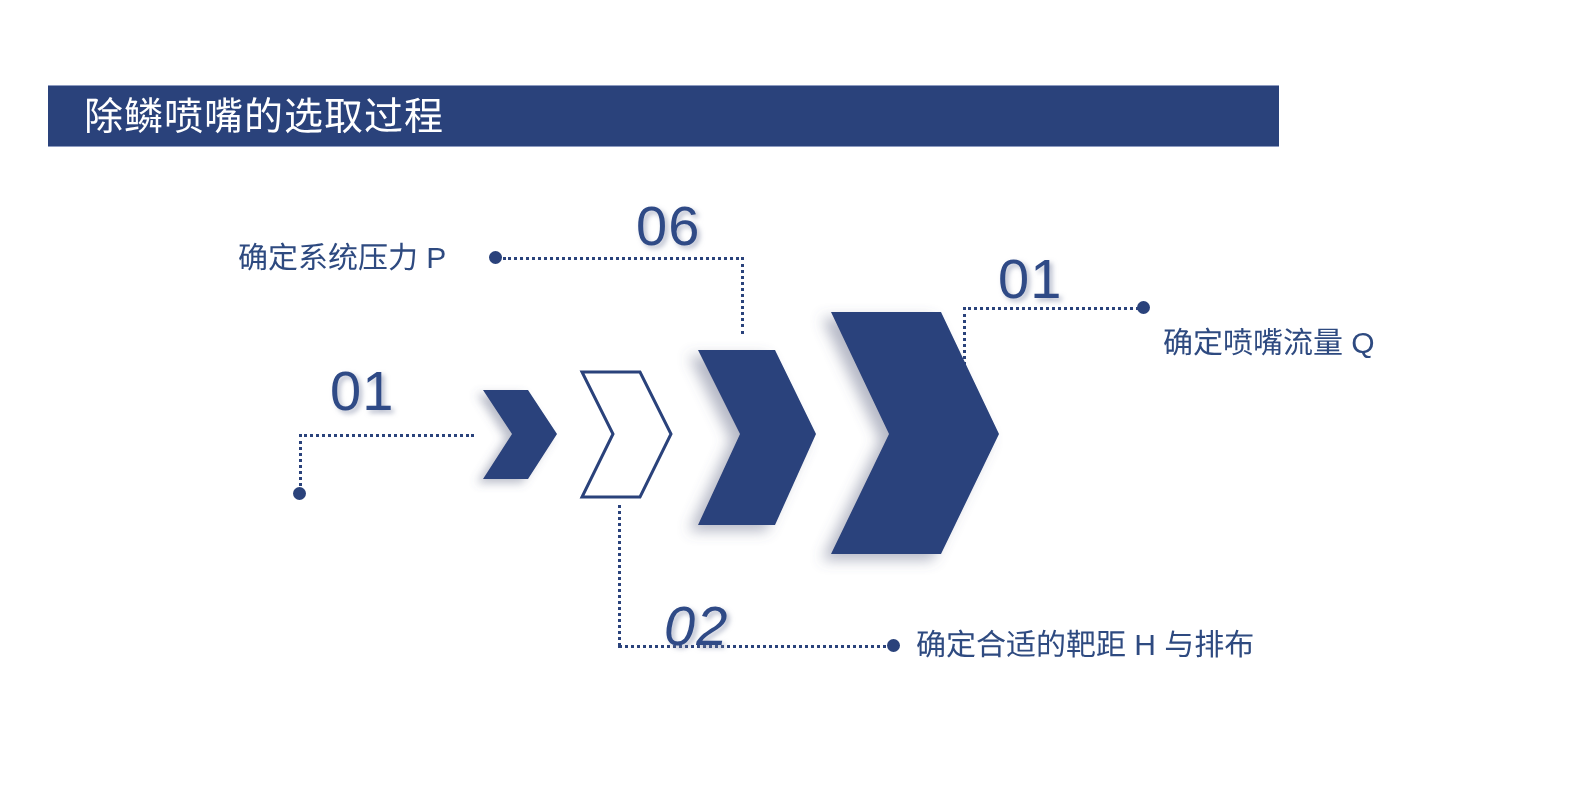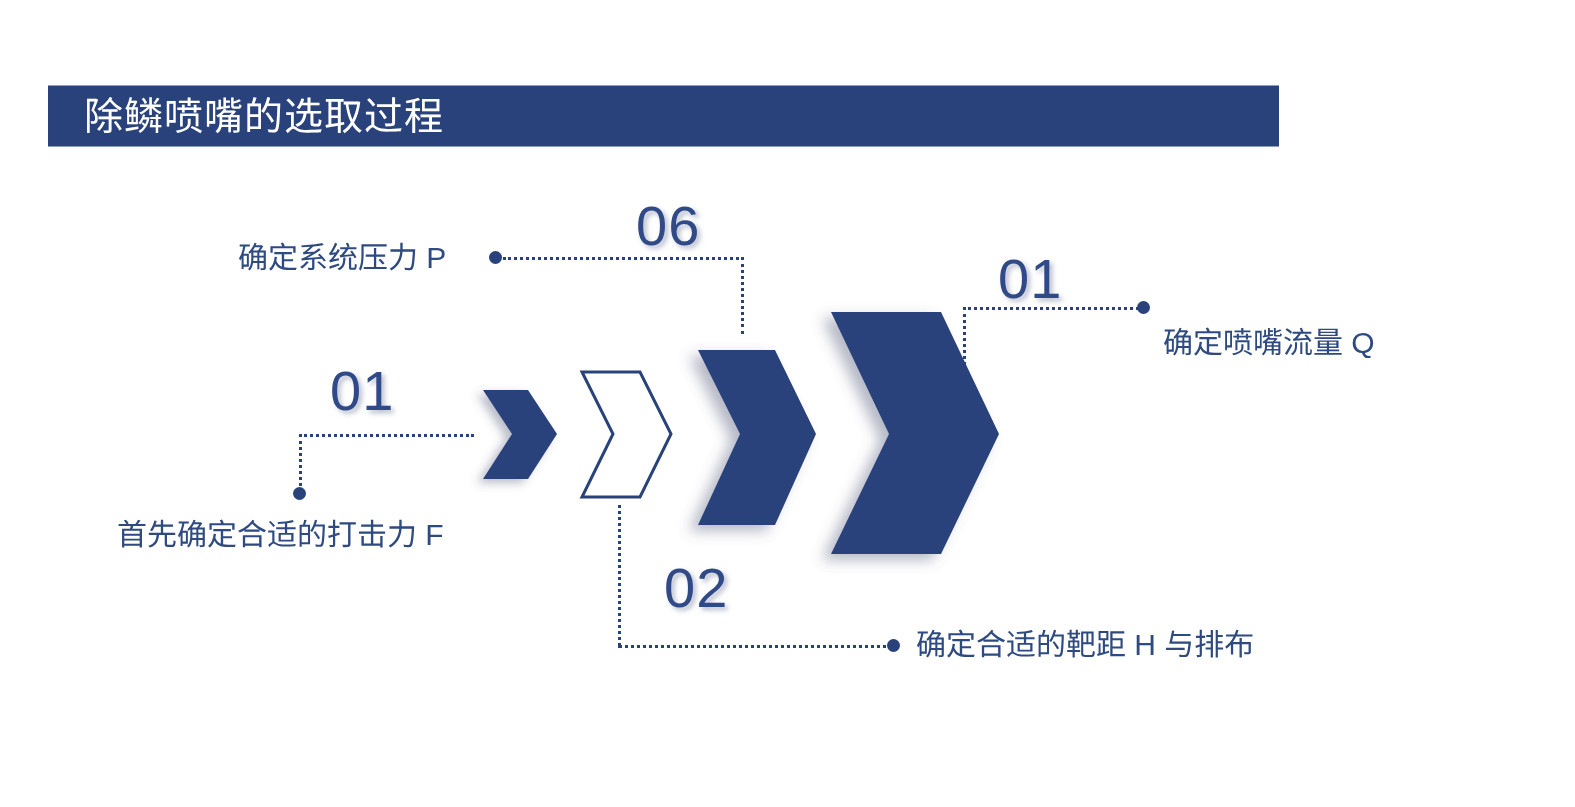--- a/index.html
+++ b/index.html
@@ -58,21 +58,21 @@
     position: absolute;
     color: #2F4A86;
     font-size: 56px;
     font-weight: 400;
     line-height: 1;
     letter-spacing: 1px;
     text-shadow: 3px 3px 5px rgba(120,130,160,0.55);
     white-space: nowrap;
   }
   #num-01 { left: 330px; top: 363px; }
-  #num-02 { left: 664px; top: 560px; }
+  #num-02 { left: 664px; top: 598px; font-style: italic; }
   #num-03 { left: 636px; top: 198px; }
   #num-04 { left: 998px; top: 251px; }
 
   
   .caption {
     position: absolute;
     color: #2E4A80;
     font-size: 30px;
     font-weight: 400;
     line-height: 1;
@@ -164,18 +164,17 @@
 
   <div id="c04-v" class="dot-v"></div>
   <div id="c04-h" class="dot-h"></div>
   <div id="c04-dot" class="end-dot"></div>
 
   <div id="num-01" class="num-label">01</div>
   <div id="num-02" class="num-label">02</div>
   <div id="num-03" class="num-label">06</div>
   <div id="num-04" class="num-label">01</div>
 
-  <div id="cap-01" class="caption">首先确定合适的打击力 F</div>
   <div id="cap-02" class="caption">确定合适的靶距 H 与排布</div>
   <div id="cap-03" class="caption">确定系统压力 P</div>
   <div id="cap-04" class="caption">确定喷嘴流量 Q</div>
 
 </div>
 
 </body></html>

